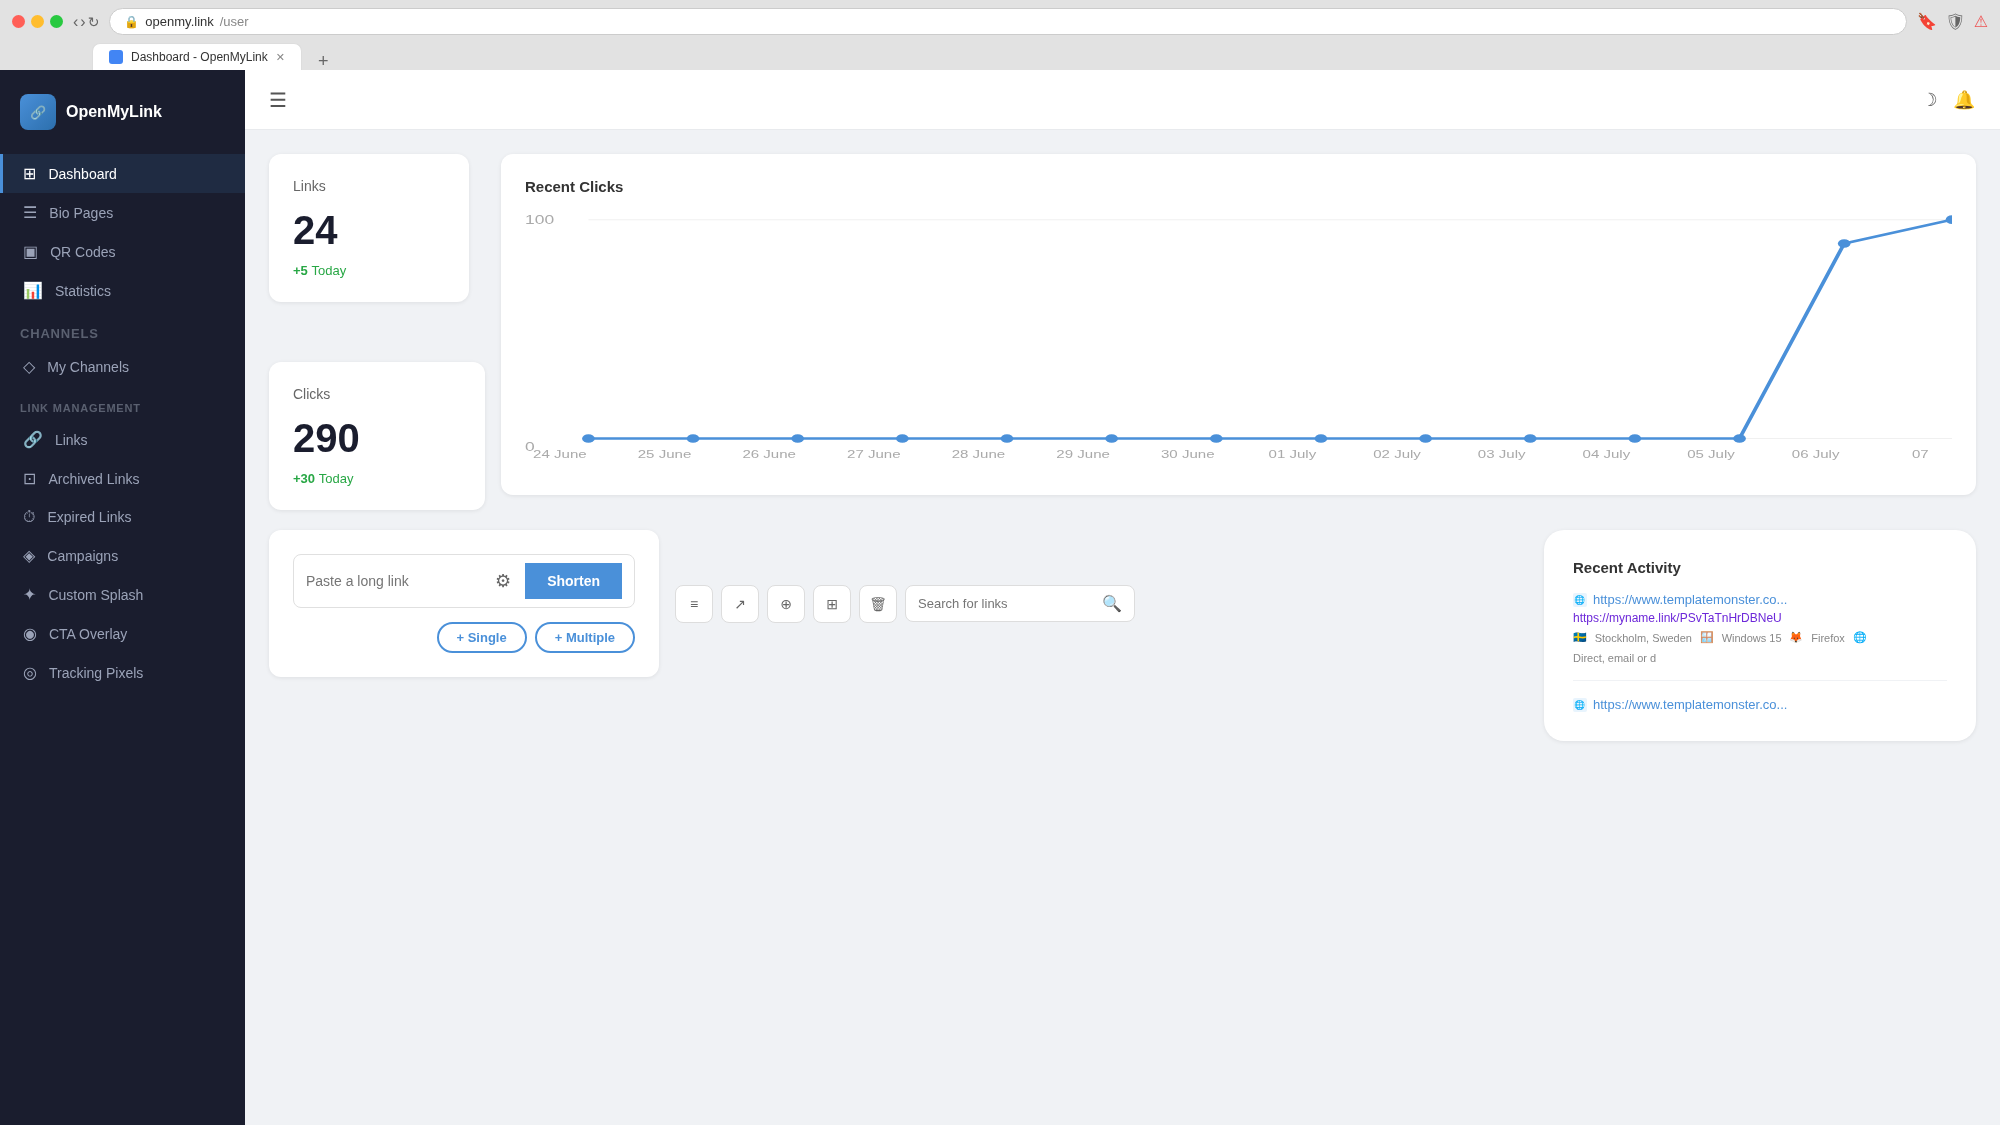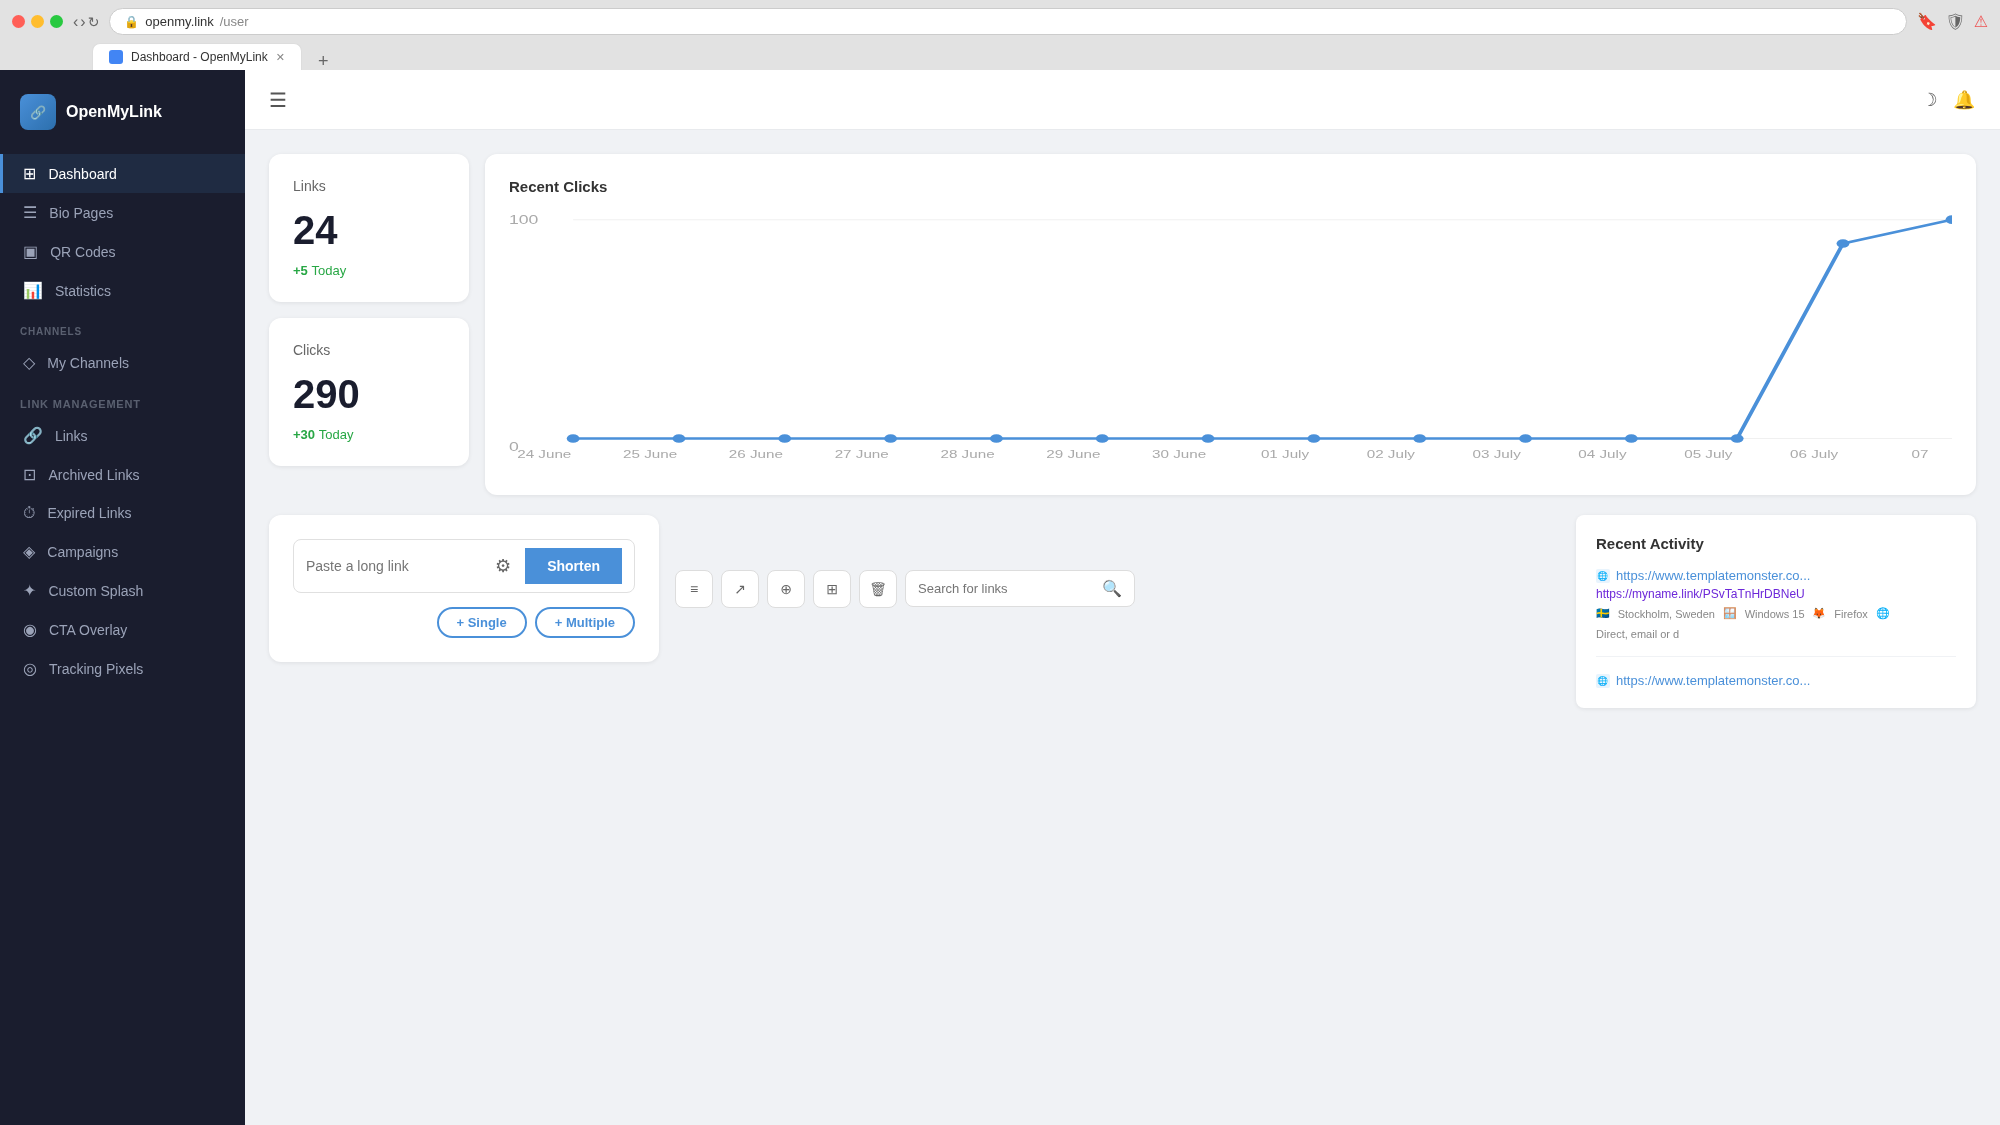--- a/index.html
+++ b/index.html
@@ -63,21 +63,21 @@
     </div>
     <div style="display:flex;align-items:center;gap:12px;padding:10px 20px;cursor:pointer;font-size:14px;color:#9ba3b8;border-left:3px solid transparent;">
       <span style="font-size:16px;">▣</span>
       <span>QR Codes</span>
     </div>
     <div style="display:flex;align-items:center;gap:12px;padding:10px 20px;cursor:pointer;font-size:14px;color:#9ba3b8;border-left:3px solid transparent;">
       <span style="font-size:16px;">📊</span>
       <span>Statistics</span>
     </div>
 
-    <div style="padding:16px 20px 6px; font-size:10px; font-weight:600; color:#5a6070; text-transform:uppercase; letter-spacing:0.8px;">Channels</div>
+    <div style="padding:16px 20px 6px; font-size:13px; font-weight:600; color:#5a6070; text-transform:uppercase; letter-spacing:0.8px;">Channels</div>
     <div style="display:flex;align-items:center;gap:12px;padding:10px 20px;cursor:pointer;font-size:14px;color:#9ba3b8;border-left:3px solid transparent;">
       <span style="font-size:16px;">◇</span>
       <span>My Channels</span>
     </div>
 
     <div style="padding:16px 20px 6px; font-size:11px; font-weight:600; color:#5a6070; text-transform:uppercase; letter-spacing:0.8px;">Link Management</div>
     <div style="display:flex;align-items:center;gap:12px;padding:10px 20px;cursor:pointer;font-size:14px;color:#9ba3b8;border-left:3px solid transparent;">
       <span style="font-size:16px;">🔗</span>
       <span>Links</span>
     </div>
@@ -126,21 +126,21 @@
         <div style="display:flex; flex-direction:column; gap:16px; flex-shrink:0;">
 
           <div style="background:white; border-radius:12px; padding:24px; width:200px; box-shadow:0 1px 4px rgba(0,0,0,0.08);">
             <div style="font-size:14px; color:#666; margin-bottom:14px;">Links</div>
             <div style="font-size:40px; font-weight:700; color:#1a1d2e; margin-bottom:10px;">24</div>
             <div style="font-size:13px; color:#28a745;">
               <span style="font-weight:700;">+5</span>&nbsp;<span>Today</span>
             </div>
           </div>
 
-          <div style="background:white; border-radius:12px; padding:24px; width:200px; box-shadow:0 1px 4px rgba(0,0,0,0.08);">
+          <div style="background:white; border-radius:12px; padding:24px; width:216px; box-shadow:0 1px 4px rgba(0,0,0,0.08);margin-top:44px;">
             <div style="font-size:14px; color:#666; margin-bottom:14px;">Clicks</div>
             <div style="font-size:40px; font-weight:700; color:#1a1d2e; margin-bottom:10px;">290</div>
             <div style="font-size:13px; color:#28a745;">
               <span style="font-weight:700;">+30</span>&nbsp;<span>Today</span>
             </div>
           </div>
         </div>
 
         <div style="background:white; border-radius:12px; padding:24px; box-shadow:0 1px 4px rgba(0,0,0,0.08); flex:1; overflow:hidden;">
           <div style="font-size:15px; font-weight:600; color:#333; margin-bottom:16px;">Recent Clicks</div>
@@ -230,21 +230,21 @@
             <button style="width:38px;height:38px;border-radius:8px;border:1px solid #ddd;background:white;cursor:pointer;font-size:14px;color:#666;">⊕</button>
             <button style="width:38px;height:38px;border-radius:8px;border:1px solid #ddd;background:white;cursor:pointer;font-size:14px;color:#666;">⊞</button>
             <button style="width:38px;height:38px;border-radius:8px;border:1px solid #ddd;background:white;cursor:pointer;font-size:14px;color:#666;">🗑</button>
             <div style="border:1px solid #ddd; border-radius:8px; padding:8px 12px; display:flex; align-items:center; gap:8px; background:white; flex:1;">
               <input style="border: none; outline: none; font-size: 13px; color: rgb(102, 102, 102); width: 100%;" placeholder="Search for links">
               <span style="color:#aaa; cursor:pointer;">🔍</span>
             </div>
           </div>
         </div>
 
-        <div style="width:400px; flex-shrink:0; background:white; border-radius:8px; padding:20px; box-shadow:0 1px 4px rgba(0,0,0,0.08);">
+        <div style="width:432px; flex-shrink:0; background:white; border-radius:20px; padding:29px; box-shadow:0 1px 4px rgba(0,0,0,0.08);">
           <div style="font-size:15px; font-weight:600; color:#333; margin-bottom:16px;">Recent Activity</div>
 
           <div style="margin-bottom:16px; padding-bottom:16px; border-bottom:1px solid #f0f2f5;">
             <div style="color:#4a90d9; font-size:13px; display:flex; align-items:center; gap:6px; margin-bottom:4px; cursor:pointer;">
               <span style="width:14px;height:14px;background:#e8f4fd;border-radius:2px;display:inline-flex;align-items:center;justify-content:center;font-size:9px;">🌐</span>
               <span>https://www.templatemonster.co...</span>
             </div>
             <div style="color:#6d28d9; font-size:12px; margin-bottom:6px;">https://myname.link/PSvTaTnHrDBNeU</div>
             <div style="display:flex; align-items:center; gap:8px; font-size:11px; color:#888; flex-wrap:wrap;">
               <span>🇸🇪</span>

